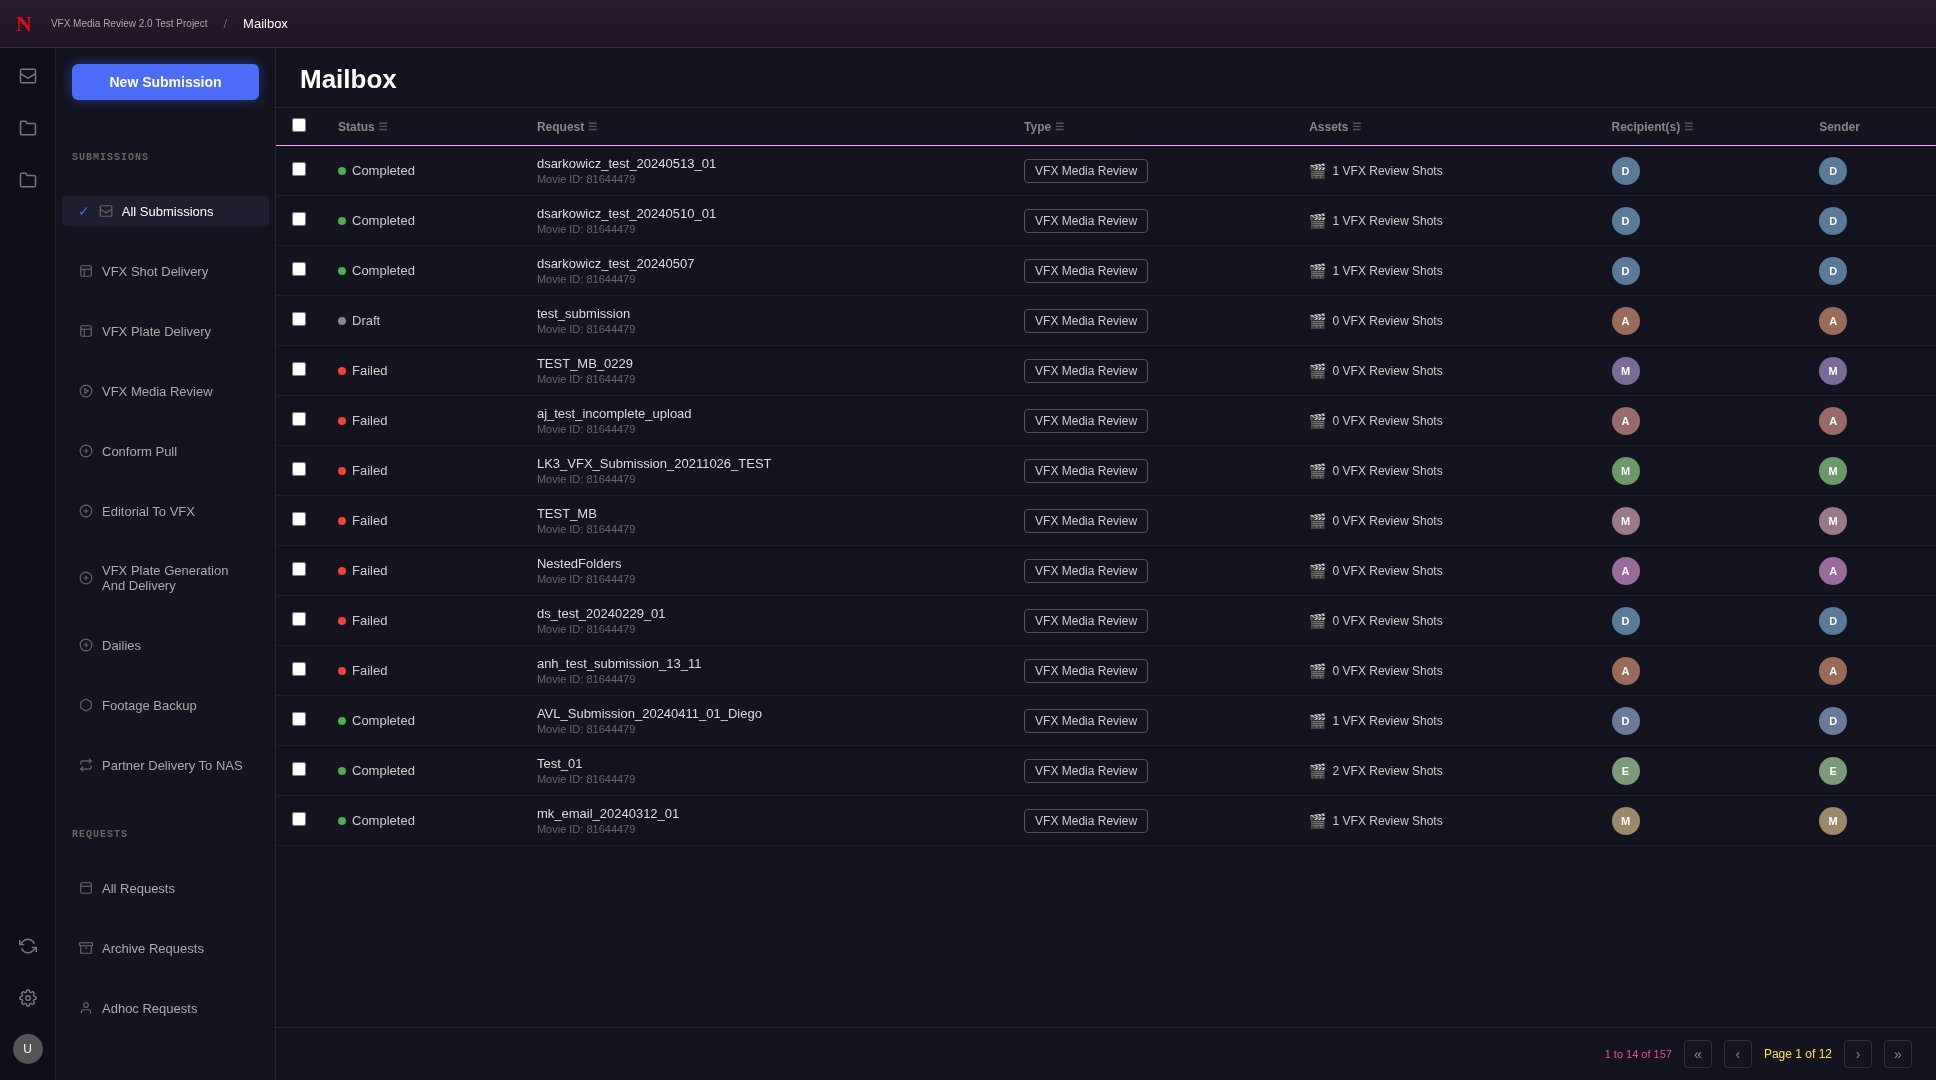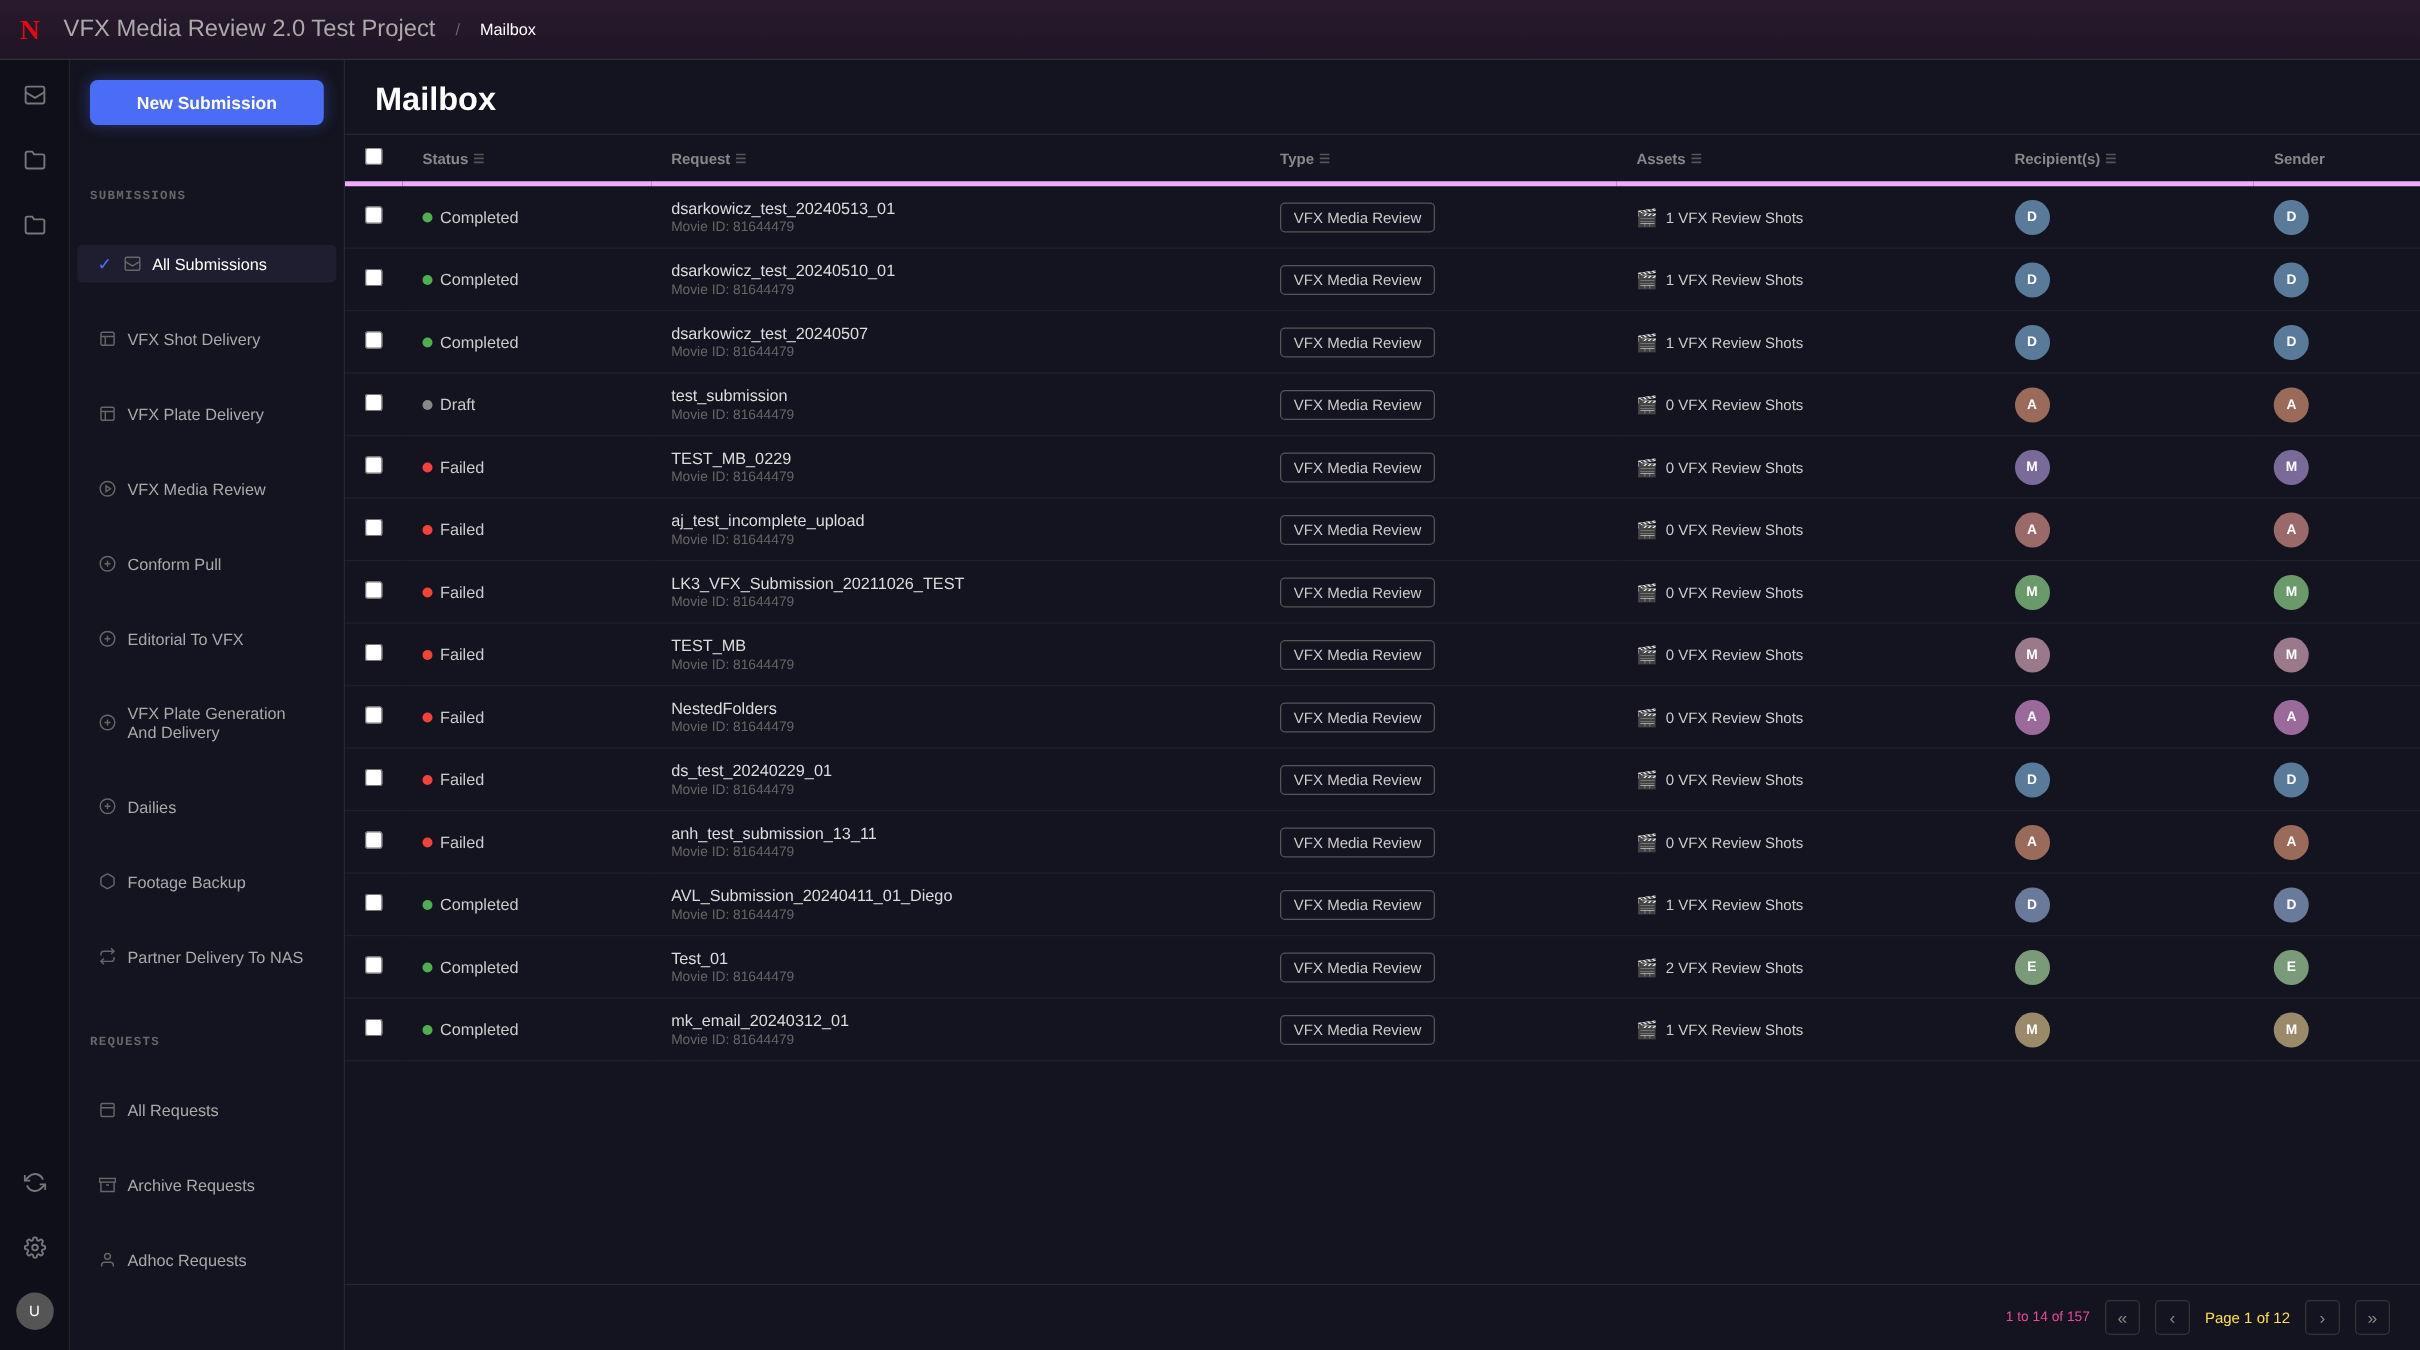--- a/index.html
+++ b/index.html
@@ -29,21 +29,21 @@
     .netflix-logo {
       color: #E50914;
       font-size: 22px;
       font-weight: 900;
       font-family: Georgia, serif;
       margin-right: 12px;
       letter-spacing: -1px;
     }
     .breadcrumb-item {
       color: #aaa;
-      font-size: 19px;
+      font-size: 10px;
     }
     .breadcrumb-separator {
       color: #666;
       margin: 0 8px;
     }
     .breadcrumb-current {
       color: #fff;
       font-size: 13px;
     }
 
@@ -170,21 +170,21 @@
     .all-submissions-label {
       font-size: 14px;
       color: #ccc;
     }
 
     table {
       width: 100%;
       border-collapse: collapse;
     }
     thead tr {
-      border-bottom: 4px solid #f0abfc;
+      border-bottom: 1px solid #f0abfc;
     }
     thead th {
       padding: 10px 16px;
       text-align: left;
       font-size: 12px;
       font-weight: 600;
       color: #888;
       background: #141420;
       white-space: nowrap;
     }

